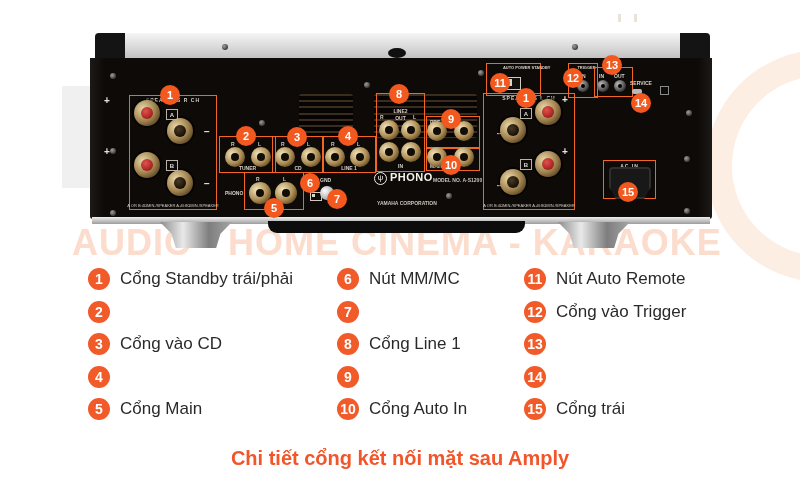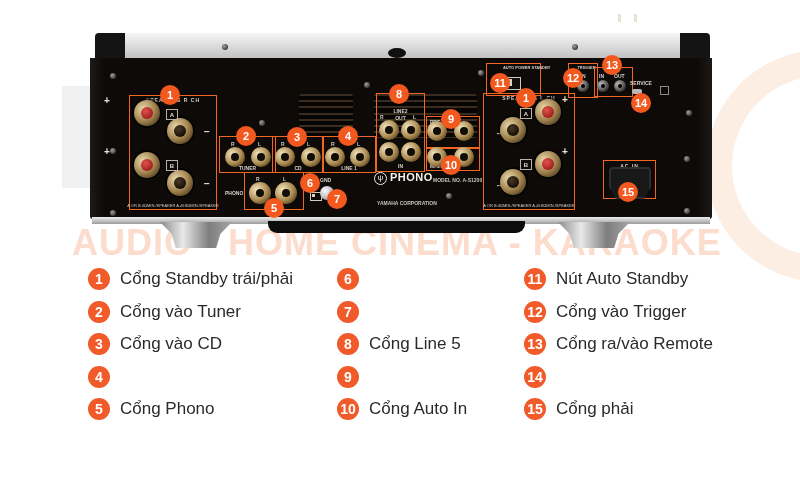--- a/index.html
+++ b/index.html
@@ -268,68 +268,68 @@
   <div class="prong" style="left:634px;"></div>
   <div class="callout" style="left:618px;top:182px;">15</div>
 
   <div class="legend-col" style="left:88px;">
     <div class="legend-item">
       <span class="legend-num">1</span>
       <span class="legend-label">Cổng Standby trái/phải</span>
     </div>
     <div class="legend-item">
       <span class="legend-num">2</span>
-      <span class="legend-label">Cổng vào Tuner</span>
     </div>
     <div class="legend-item">
       <span class="legend-num">3</span>
       <span class="legend-label">Cổng vào CD</span>
     </div>
     <div class="legend-item">
       <span class="legend-num">4</span>
     </div>
     <div class="legend-item">
       <span class="legend-num">5</span>
-      <span class="legend-label">Cổng Phono</span>
+      <span class="legend-label">Cổng Main</span>
     </div>
   </div>
   <div class="legend-col" style="left:337px;">
     <div class="legend-item">
       <span class="legend-num">6</span>
+      <span class="legend-label">Nút MM/MC</span>
     </div>
     <div class="legend-item">
       <span class="legend-num">7</span>
     </div>
     <div class="legend-item">
       <span class="legend-num">8</span>
-      <span class="legend-label">Cổng Line 5</span>
+      <span class="legend-label">Cổng Line 1</span>
     </div>
     <div class="legend-item">
       <span class="legend-num">9</span>
     </div>
     <div class="legend-item">
       <span class="legend-num">10</span>
       <span class="legend-label">Cổng Auto In</span>
     </div>
   </div>
   <div class="legend-col" style="left:524px;">
     <div class="legend-item">
       <span class="legend-num">11</span>
-      <span class="legend-label">Nút Auto Standby</span>
+      <span class="legend-label">Nút Auto Remote</span>
     </div>
     <div class="legend-item">
       <span class="legend-num">12</span>
       <span class="legend-label">Cổng vào Trigger</span>
     </div>
     <div class="legend-item">
       <span class="legend-num">13</span>
-      <span class="legend-label">Cổng ra/vào Remote</span>
     </div>
     <div class="legend-item">
       <span class="legend-num">14</span>
     </div>
     <div class="legend-item">
       <span class="legend-num">15</span>
-      <span class="legend-label">Cổng phải</span>
-    </div>
-  </div>
-
+      <span class="legend-label">Cổng trái</span>
+    </div>
+  </div>
+
+  <div class="caption">Chi tiết cổng kết nối mặt sau Amply</div>
 </div>
 
 </body></html>

